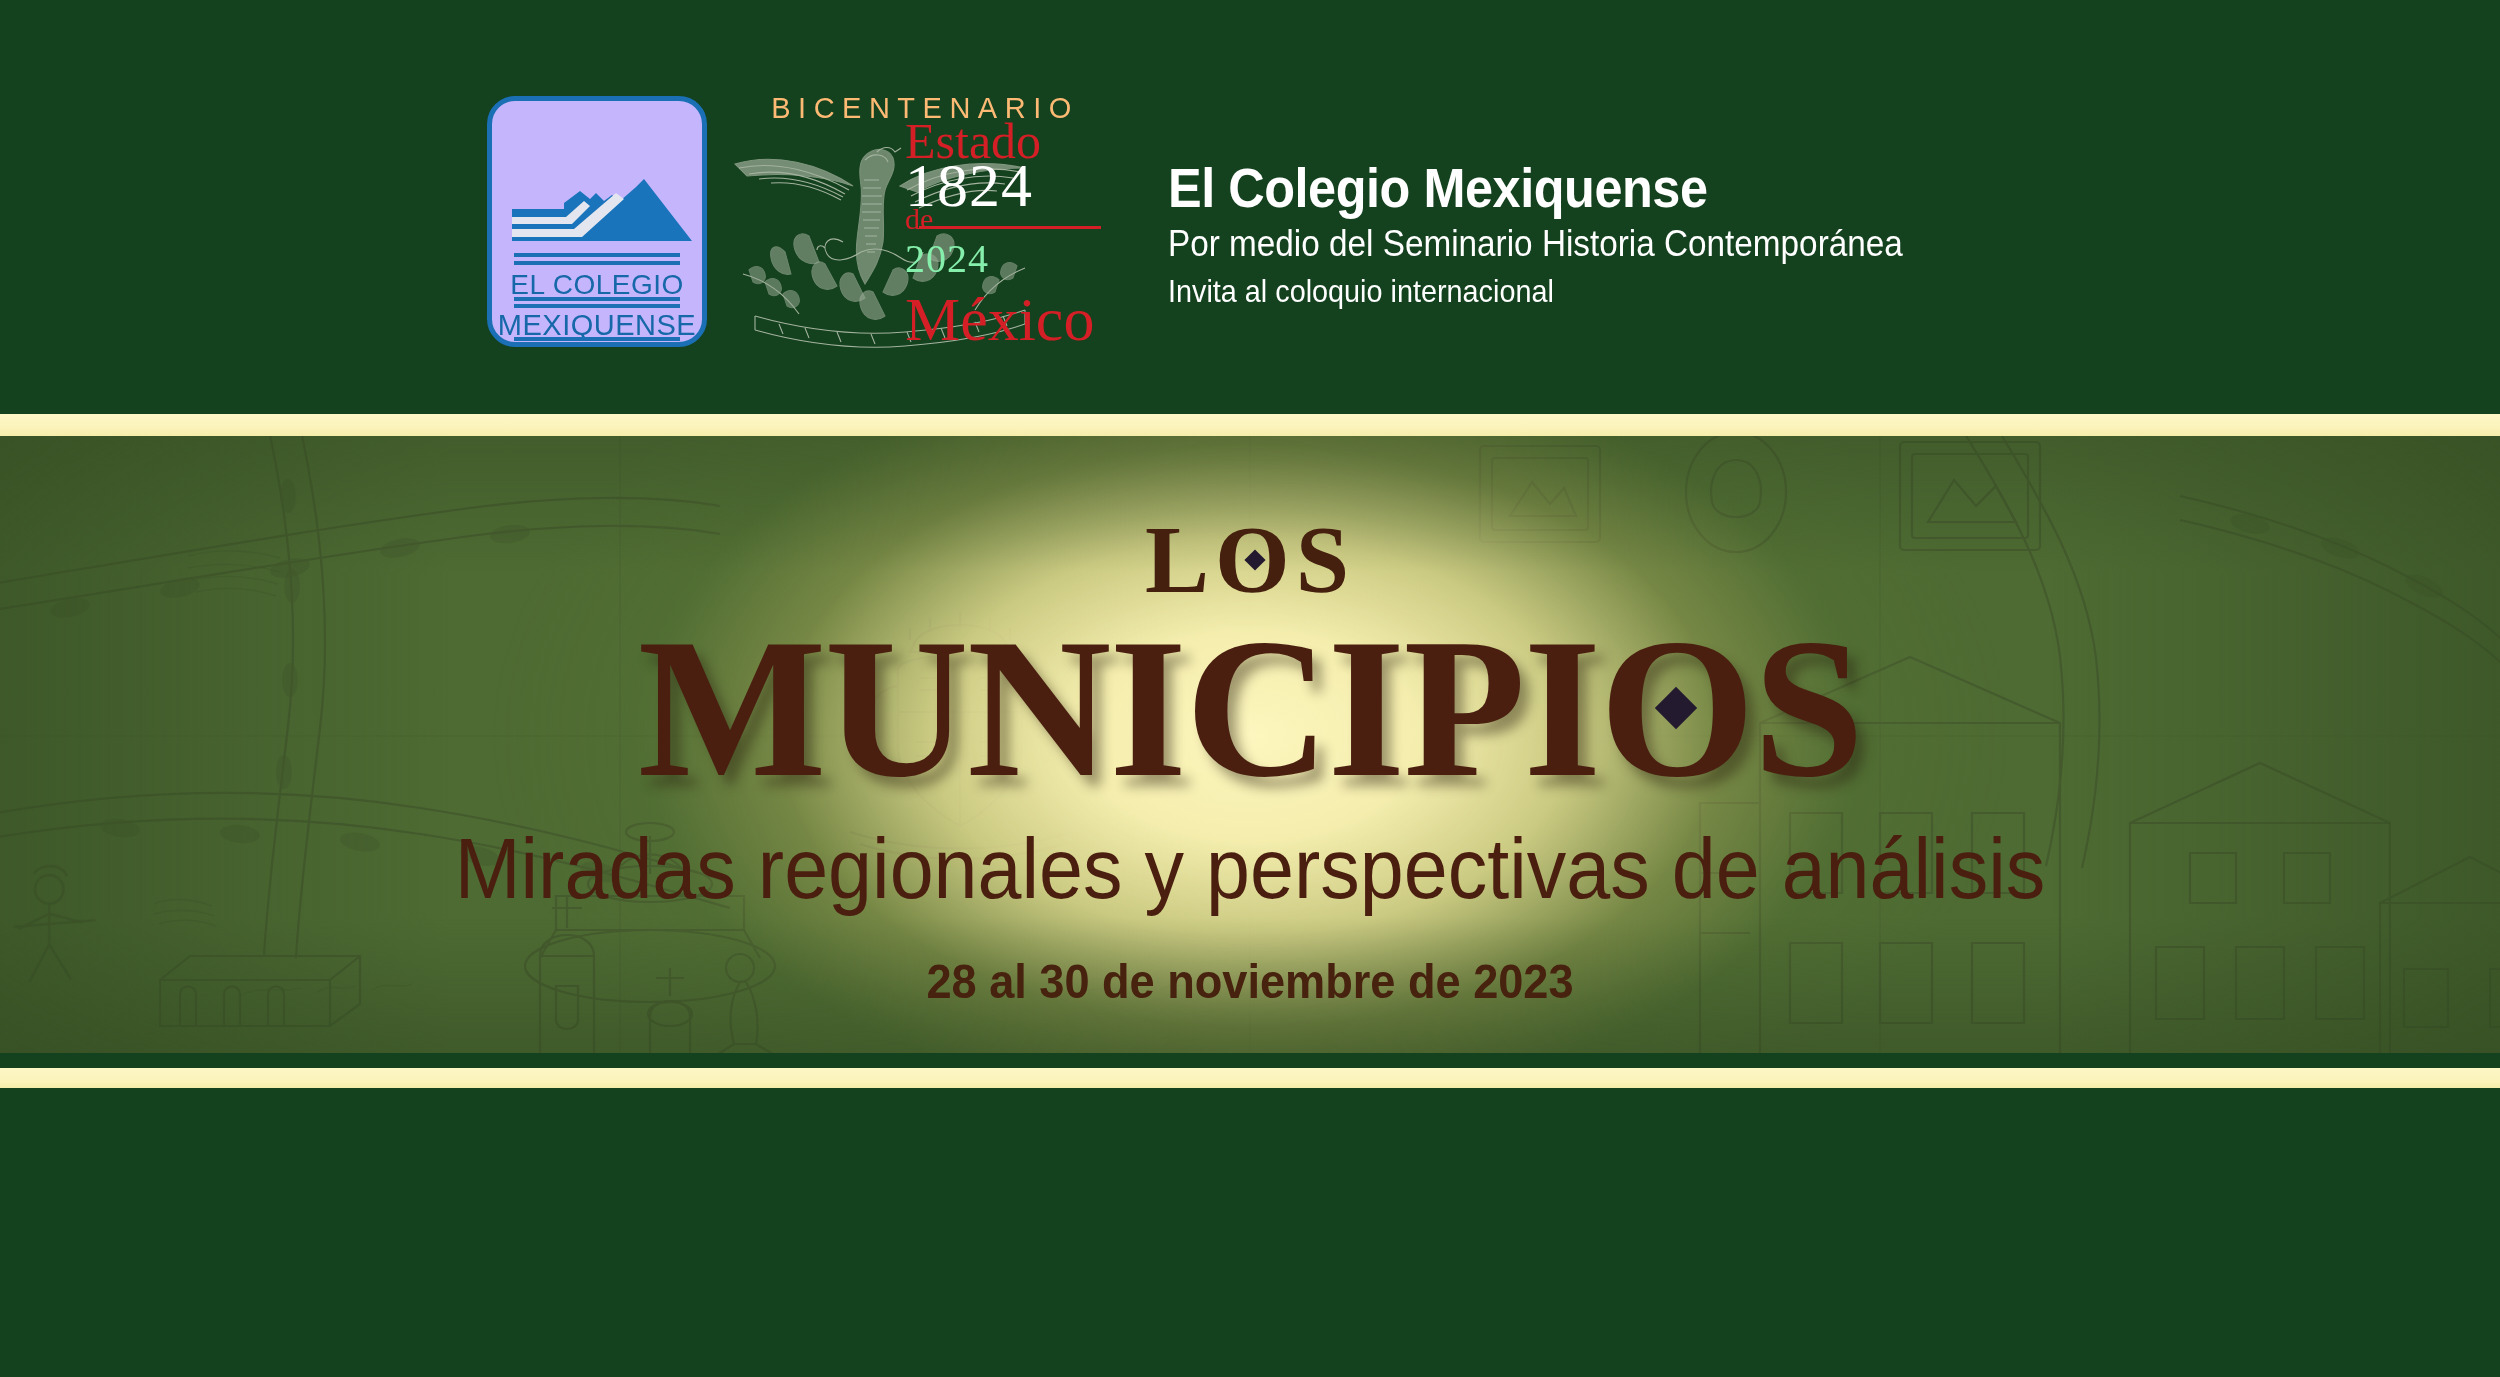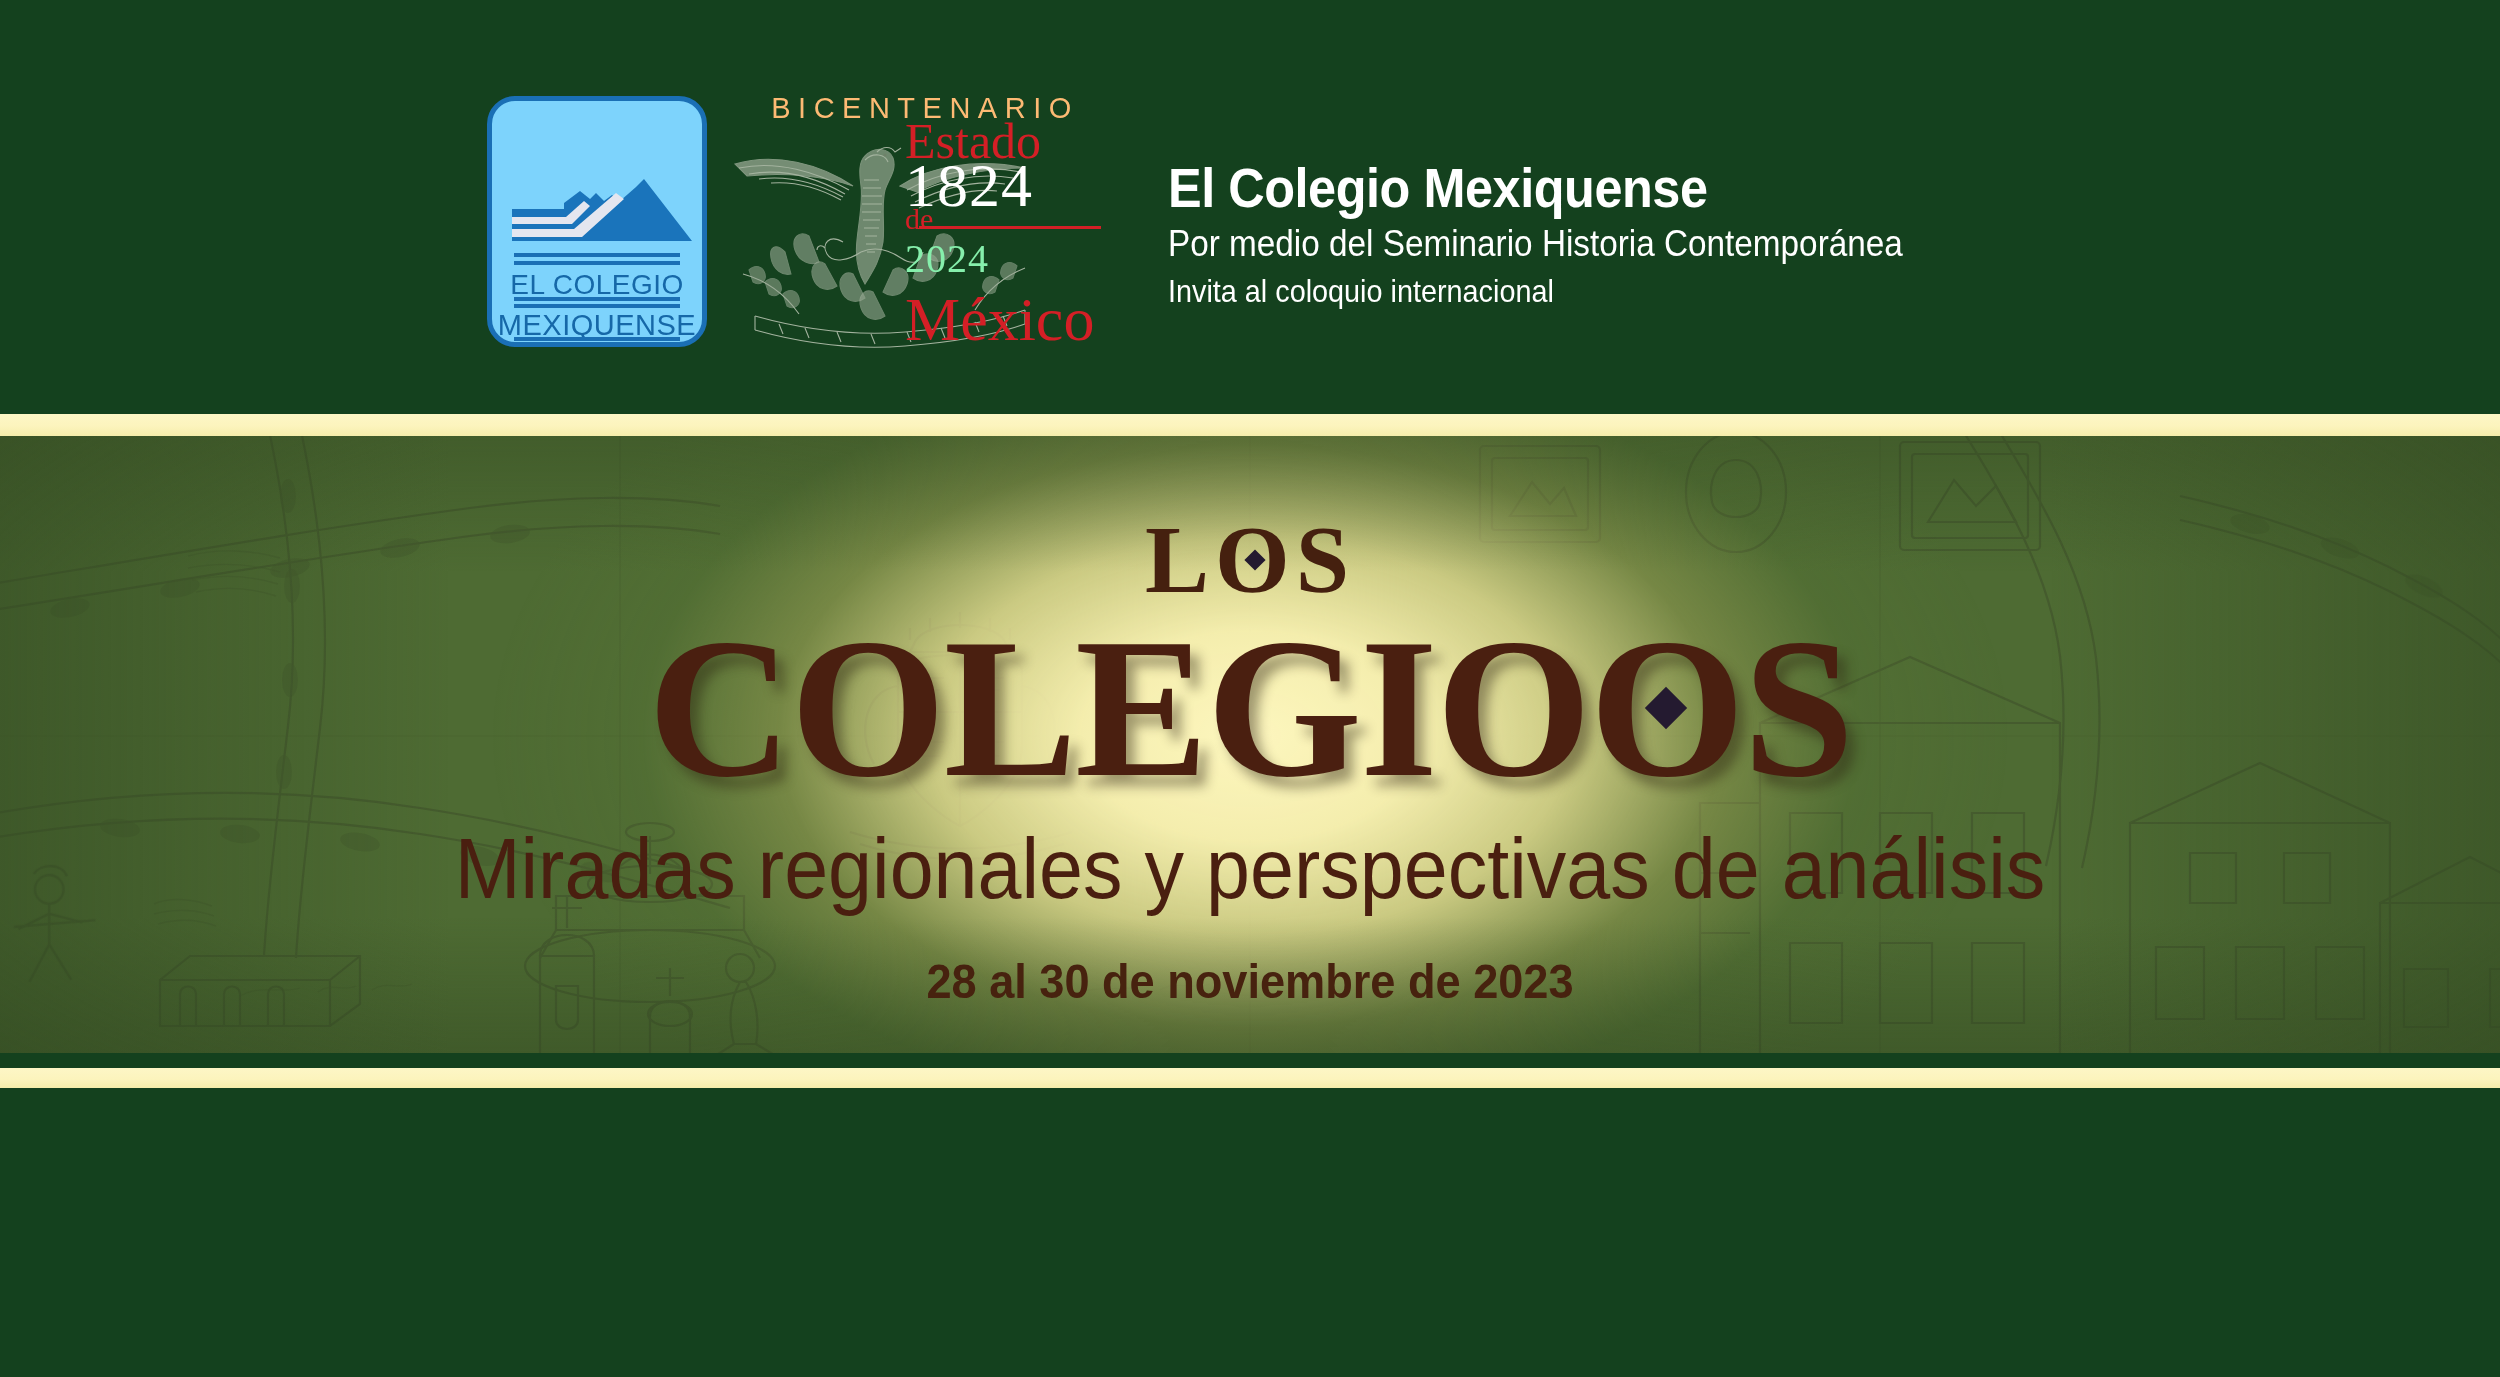--- a/index.html
+++ b/index.html
@@ -24,21 +24,21 @@
     background:#14411e;
     overflow:hidden;
   }
 
   
   #logo-box{
     position:absolute;
     left:487px; top:96px;
     width:220px; height:251px;
     border-radius:28px;
-    background:#7dd3fc;
+    background:#c4b5fd;
     border:5px solid #1a6fb5;
     box-sizing:border-box;
     overflow:hidden;
   }
   #logo-inner{
     position:absolute; left:0; top:0; right:0; bottom:0;
   }
   .logo-rule{
     position:absolute;
     left:22px; right:22px;
@@ -547,21 +547,21 @@
     <div id="banner-glow"></div>
     <div id="banner-vignette"></div>
 
     <div id="title-stack">
 
       <div id="word-los">
         <span><span>L</span><span class="glyph-o-wrap">O<span class="glyph-diamond" style="width: 15px; height: 15px;"></span></span><span>S</span></span>
       </div>
 
       <div id="word-main">
-        <span>COLEGIO</span><span class="glyph-o-wrap">O<span class="glyph-diamond" style="width:30px;height:30px;"></span></span><span>S</span>
+        <span>MUNICIPI</span><span class="glyph-o-wrap">O<span class="glyph-diamond" style="width:30px;height:30px;"></span></span><span>S</span>
       </div>
 
       <div id="word-sub">
         <span>Miradas regionales y perspectivas de análisis</span>
       </div>
 
       <div id="word-date">
         <span>28 al 30 de noviembre de 2023</span>
       </div>
     </div>

